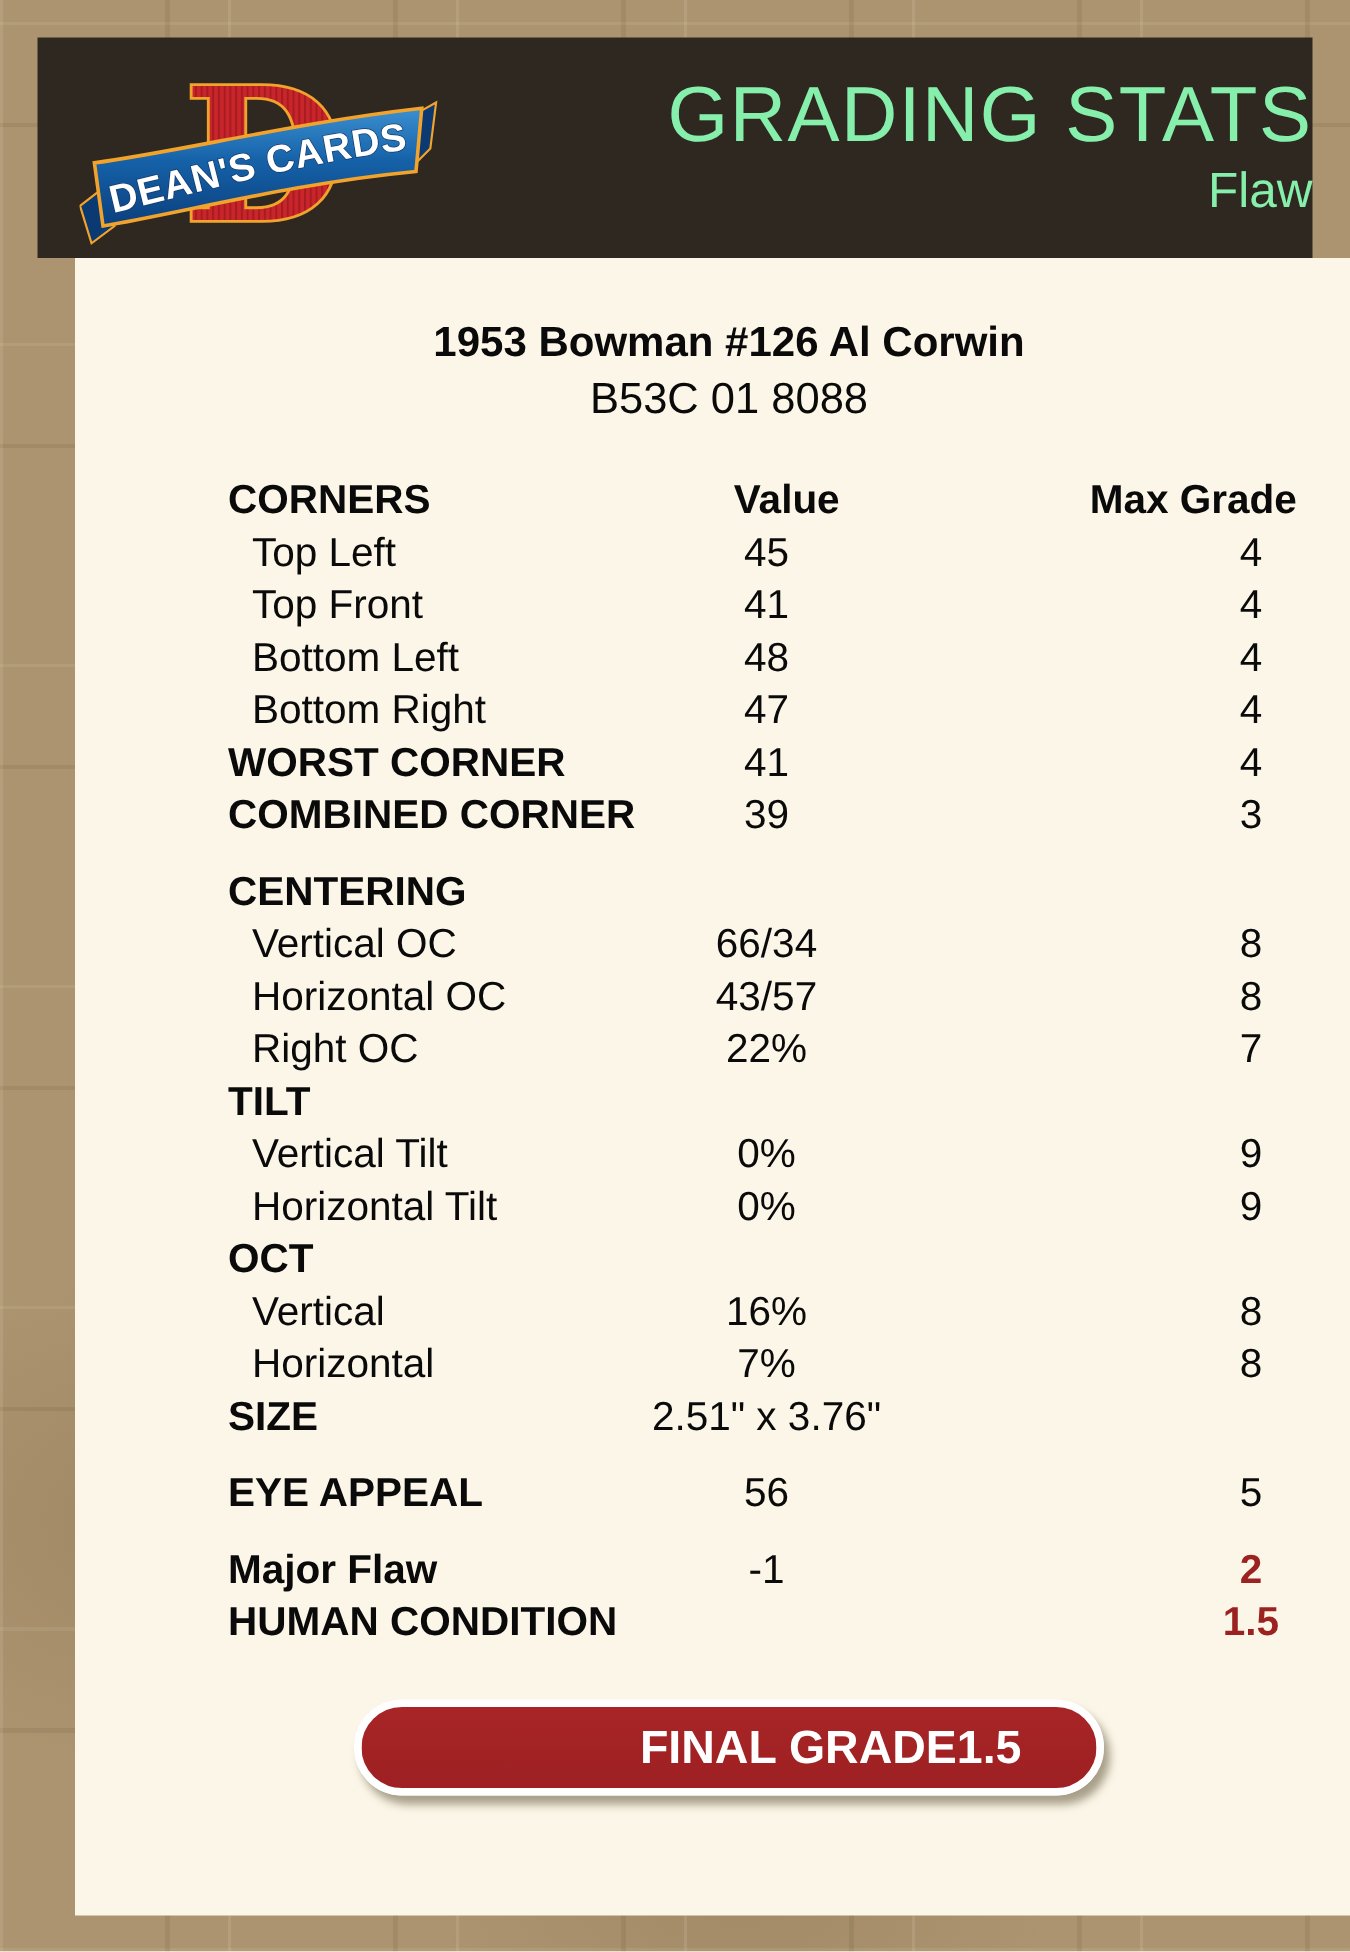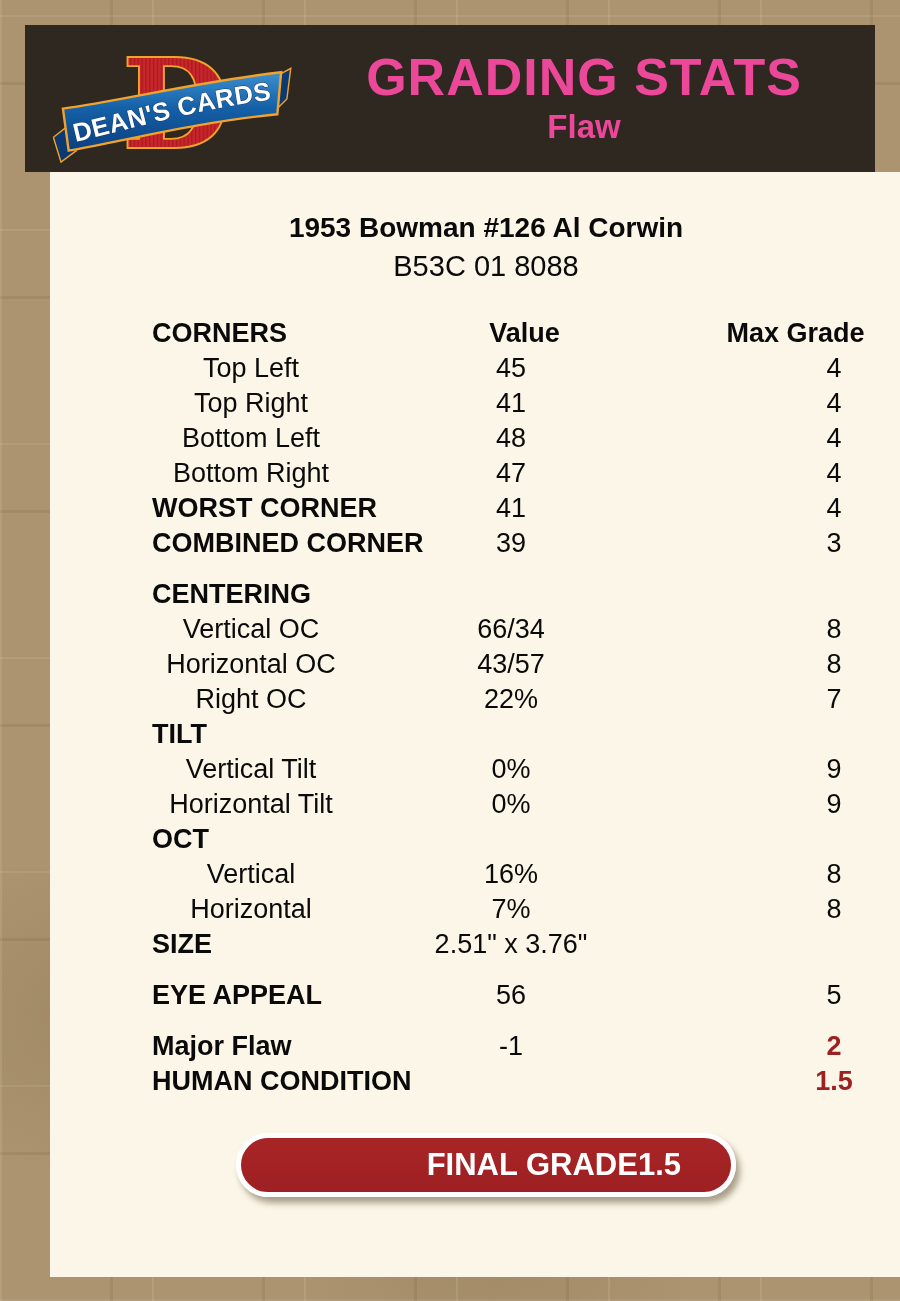--- a/index.html
+++ b/index.html
@@ -19,38 +19,38 @@
       radial-gradient(ellipse 320px 240px at 12% 78%, rgba(70,50,22,0.12), transparent 70%),
       radial-gradient(ellipse 260px 320px at 90% 28%, rgba(255,240,205,0.12), transparent 70%),
       radial-gradient(ellipse 300px 220px at 55% 96%, rgba(70,50,22,0.10), transparent 70%);
   }
   .header{
     position:absolute;left:25px;top:25px;width:850px;height:147px;
     background:var(--header-bg,#2e2820);
     display:flex;align-items:center;
   }
   .logo{flex:none;margin-left:28px;width:240px;height:134px;}
-  .header-titles{flex:1;text-align:center;color:#ec4899;font-weight:bold;}
+  .header-titles{flex:1;text-align:right;color:#86efac;}
   .header-title{font-size:52px;line-height:57px;letter-spacing:1px;}
   .header-subtitle{font-size:33px;line-height:42px;}
 
   .sheet{
     position:absolute;left:50px;top:172px;width:872px;height:1105px;
     background:var(--body-bg,#fcf6e8);
     box-sizing:border-box;
   }
   .card-title{margin-top:38px;text-align:center;font-size:28px;font-weight:bold;line-height:36px;}
   .card-serial{text-align:center;font-size:29px;line-height:40px;}
 
   .table{margin-top:30px;font-size:27px;}
   .row{display:flex;height:35px;align-items:center;gap:36px;}
   .row.gap{margin-top:16px;}
   .cell{box-sizing:border-box;}
   .lbl{width:330px;padding-left:102px;white-space:nowrap;}
-  .lbl.ind{padding-left:72px;text-align:center;}
+  .lbl.ind{padding-left:118px;}
   .b{font-weight:bold;}
   .val{width:190px;text-align:center;white-space:nowrap;}
   .spc{width:96px;}
   .max{width:120px;text-align:center;}
   .red{color:var(--accent-red,#9b2220);font-weight:bold;}
   .row.head .val{width:217px;}
   .row.head .max{width:253px;}
 
   .final{
     margin:34px auto 0;width:500px;height:64px;box-sizing:border-box;
@@ -110,21 +110,21 @@
         <div class="cell max b">Max Grade</div>
       </div>
       <div>
           <div class="row">
             <div class="cell lbl ind">Top Left</div>
             <div class="cell val">45</div>
             <div class="cell spc"></div>
             <div class="cell max">4</div>
           </div>
           <div class="row">
-            <div class="cell lbl ind">Top Right</div>
+            <div class="cell lbl ind">Top Front</div>
             <div class="cell val">41</div>
             <div class="cell spc"></div>
             <div class="cell max">4</div>
           </div>
           <div class="row">
             <div class="cell lbl ind">Bottom Left</div>
             <div class="cell val">48</div>
             <div class="cell spc"></div>
             <div class="cell max">4</div>
           </div>

